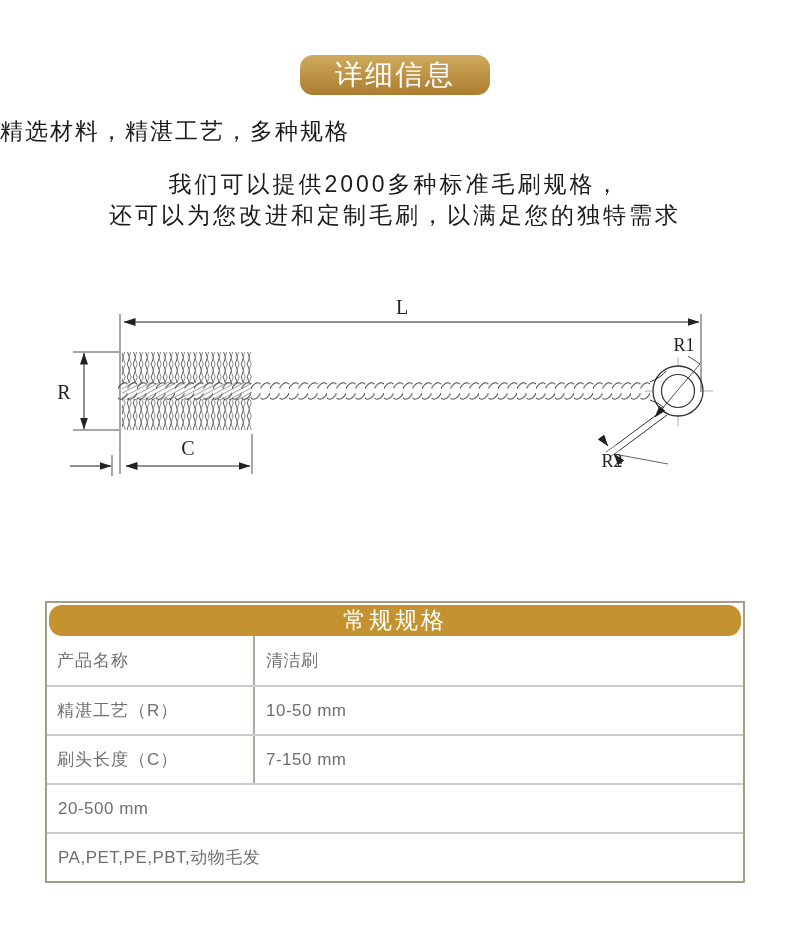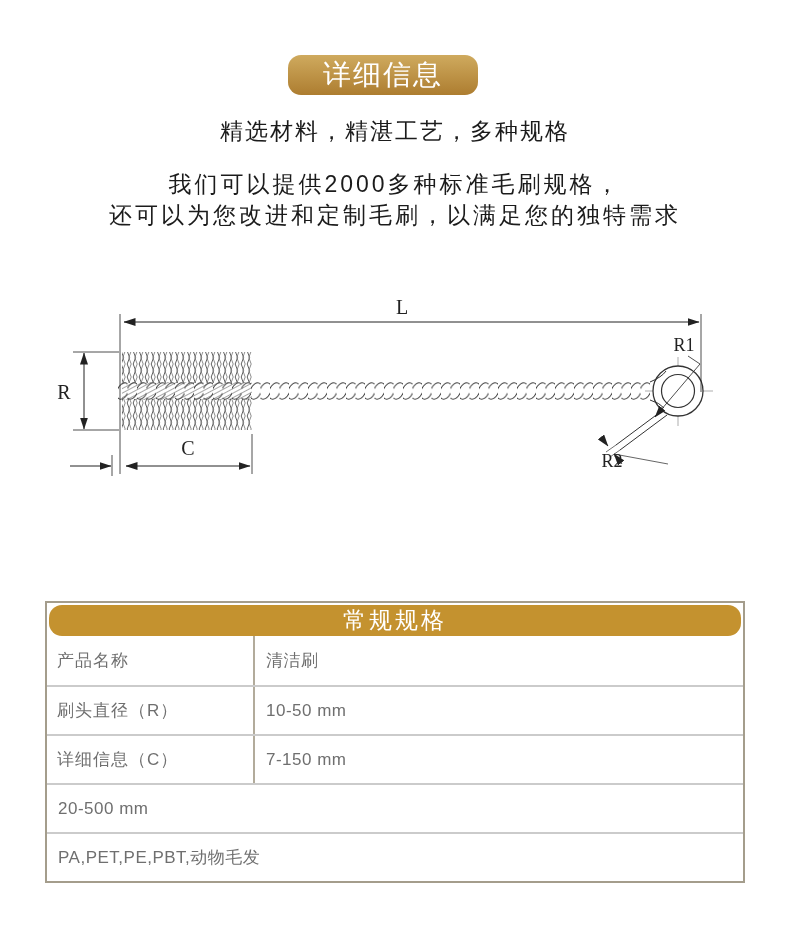--- a/index.html
+++ b/index.html
@@ -10,27 +10,27 @@
     --divider:#b2ab9b;
     --row-border:#cbcbcb;
     --cell-text:#6f6f6f;
     --ink:#1b1b1b;
   }
   *{margin:0;padding:0;box-sizing:border-box;}
   body{background:#fff;font-family:"Liberation Sans","DejaVu Sans",sans-serif;}
   .page{position:relative;width:790px;height:937px;background:#ffffff;overflow:hidden;margin:0 auto;}
 
   .badge{
-    position:absolute;left:288px;top:55px;width:190px;height:40px;
+    position:absolute;left:300px;top:55px;width:190px;height:40px;
     background:linear-gradient(180deg,var(--badge-top),var(--badge-bottom));
     border-radius:13px;color:#fff;font-size:28px;line-height:40px;
     text-align:center;letter-spacing:2px;
   }
   .tagline{
-    position:absolute;left:0;top:116px;width:790px;text-align:center;
+    position:absolute;left:0;top:116px;width:790px;
     font-size:23px;letter-spacing:2px;color:var(--ink);
   }
   .desc{
     position:absolute;left:0;top:169px;width:790px;text-align:center;
     font-size:23px;letter-spacing:3px;line-height:31px;color:var(--ink);
   }
 
   .diagram{position:absolute;left:0;top:0;width:790px;height:937px;pointer-events:none;}
   .dim-text{font-family:"Liberation Serif","DejaVu Serif",serif;font-size:20px;fill:#222;}
   .dim-text-sm{font-family:"Liberation Serif","DejaVu Serif",serif;font-size:18px;fill:#222;}
@@ -145,25 +145,25 @@
   </svg>
 
   <div class="spec-table">
     <div class="spec-header">常规规格</div>
     <div class="spec-body">
       <div class="spec-row">
         <div class="spec-label">产品名称</div>
         <div class="spec-value">清洁刷</div>
       </div>
       <div class="spec-row">
-        <div class="spec-label">刷头直径（R）</div>
+        <div class="spec-label">精湛工艺（R）</div>
         <div class="spec-value">10-50 mm</div>
       </div>
       <div class="spec-row">
-        <div class="spec-label">详细信息（C）</div>
+        <div class="spec-label">刷头长度（C）</div>
         <div class="spec-value">7-150 mm</div>
       </div>
       <div class="spec-row">
         <div class="spec-value">20-500 mm</div>
       </div>
       <div class="spec-row">
         <div class="spec-value">PA,PET,PE,PBT,动物毛发</div>
       </div>
     </div>
   </div>

